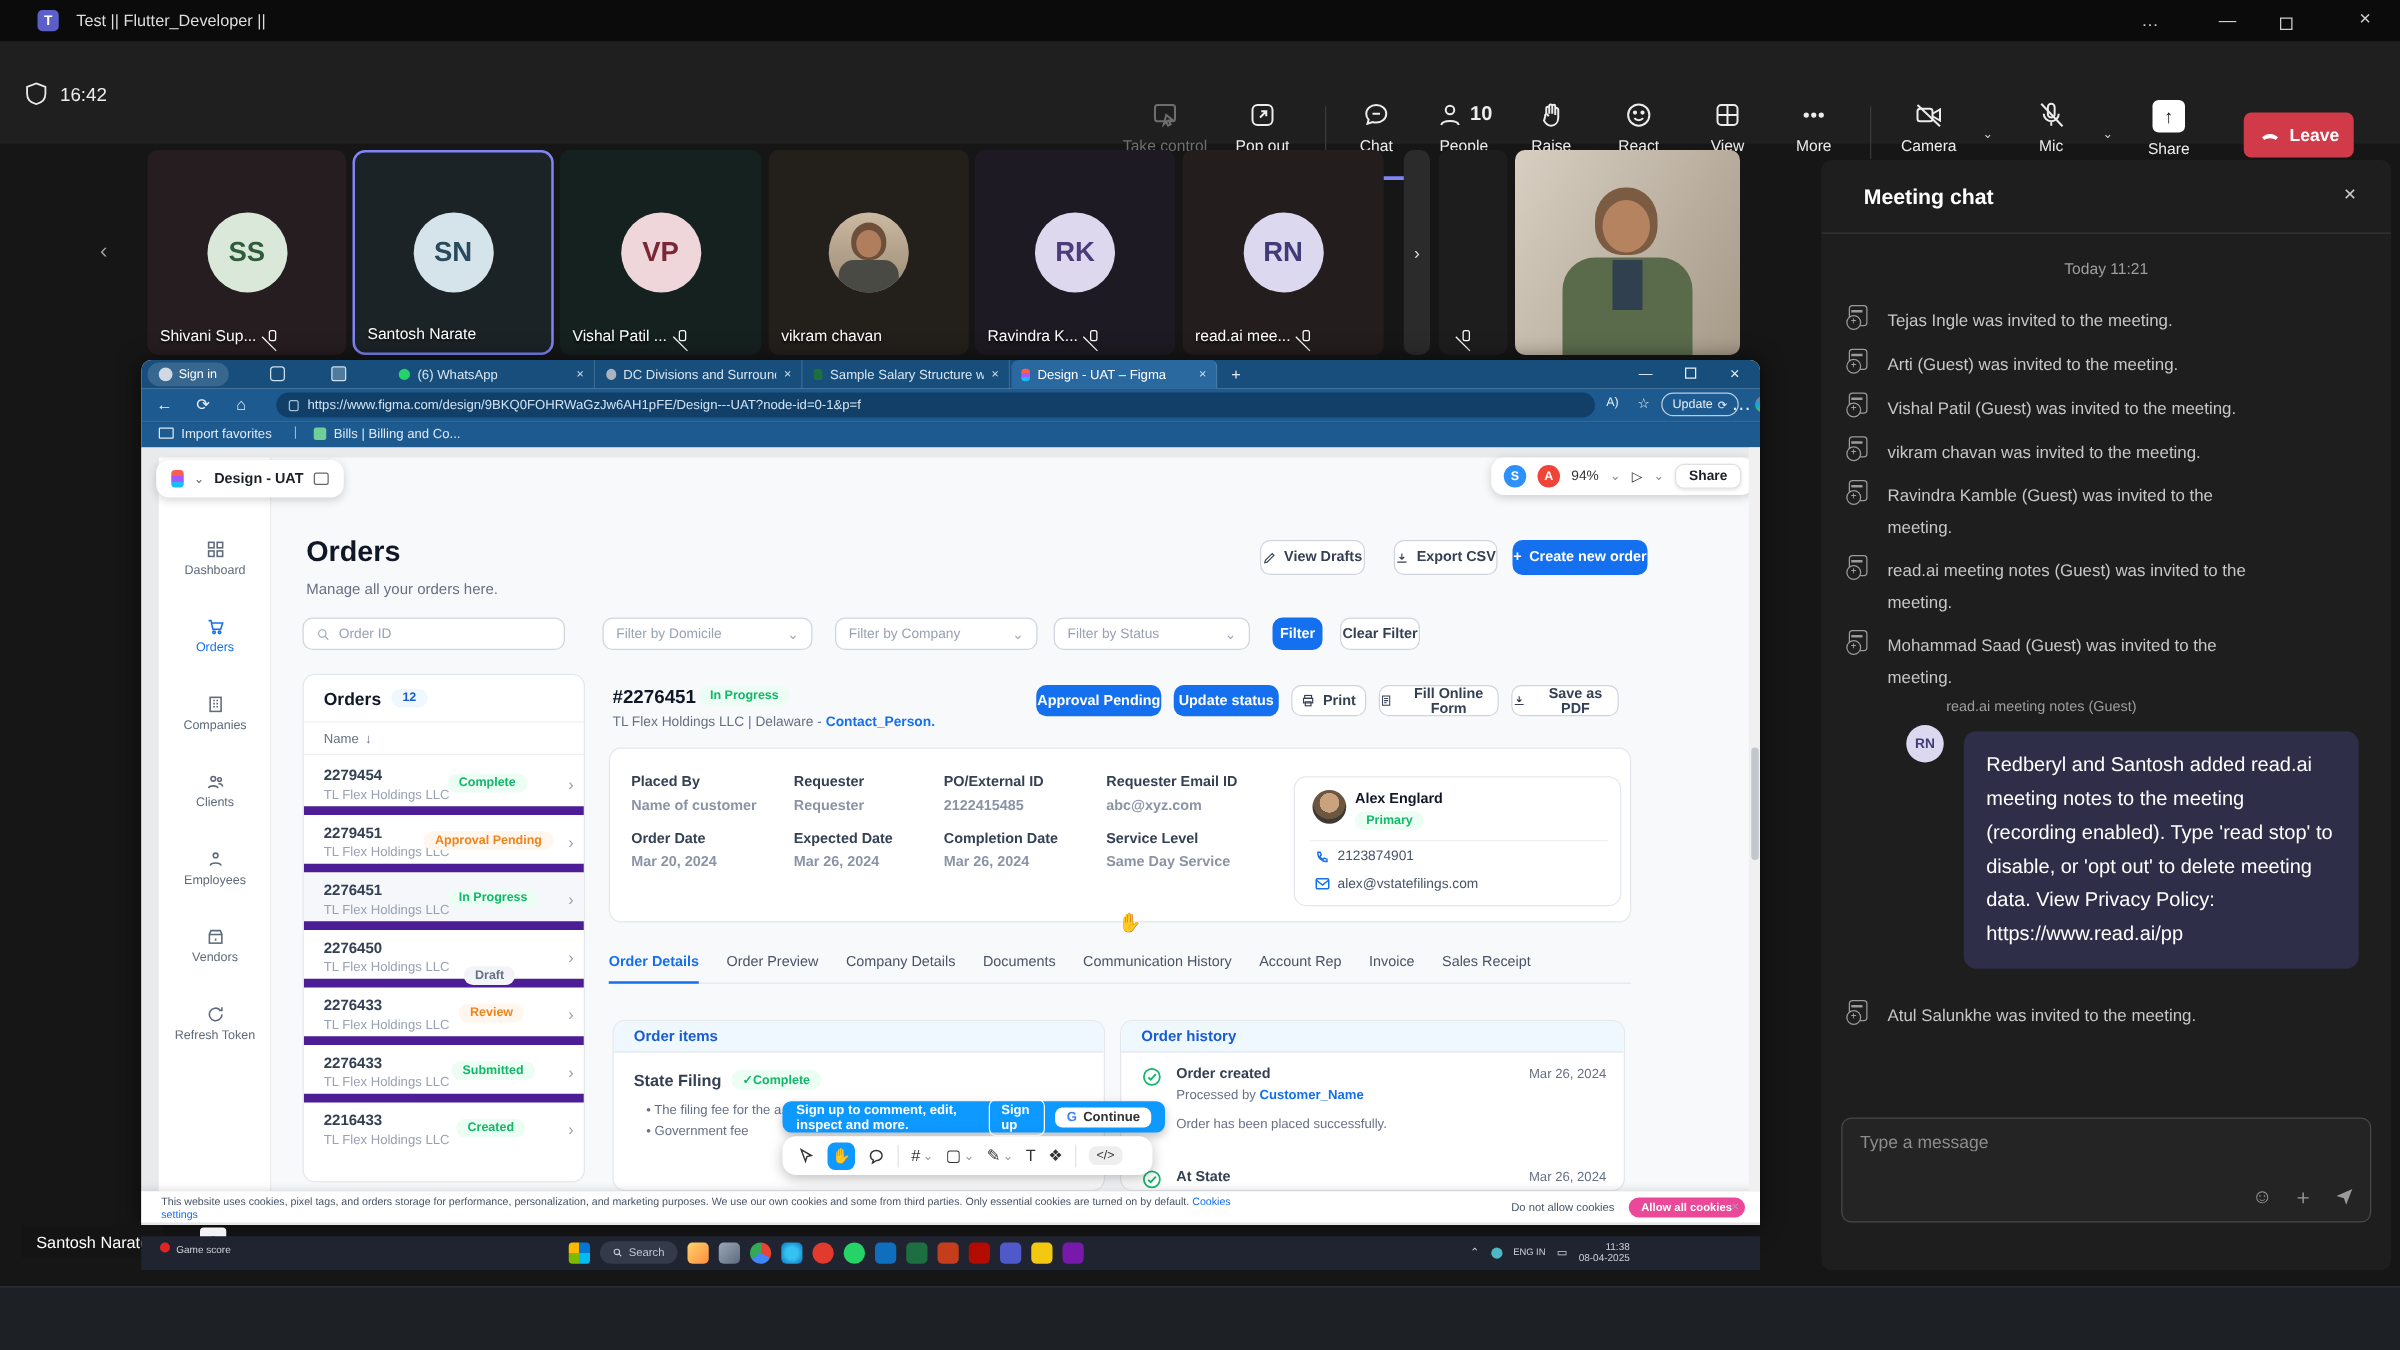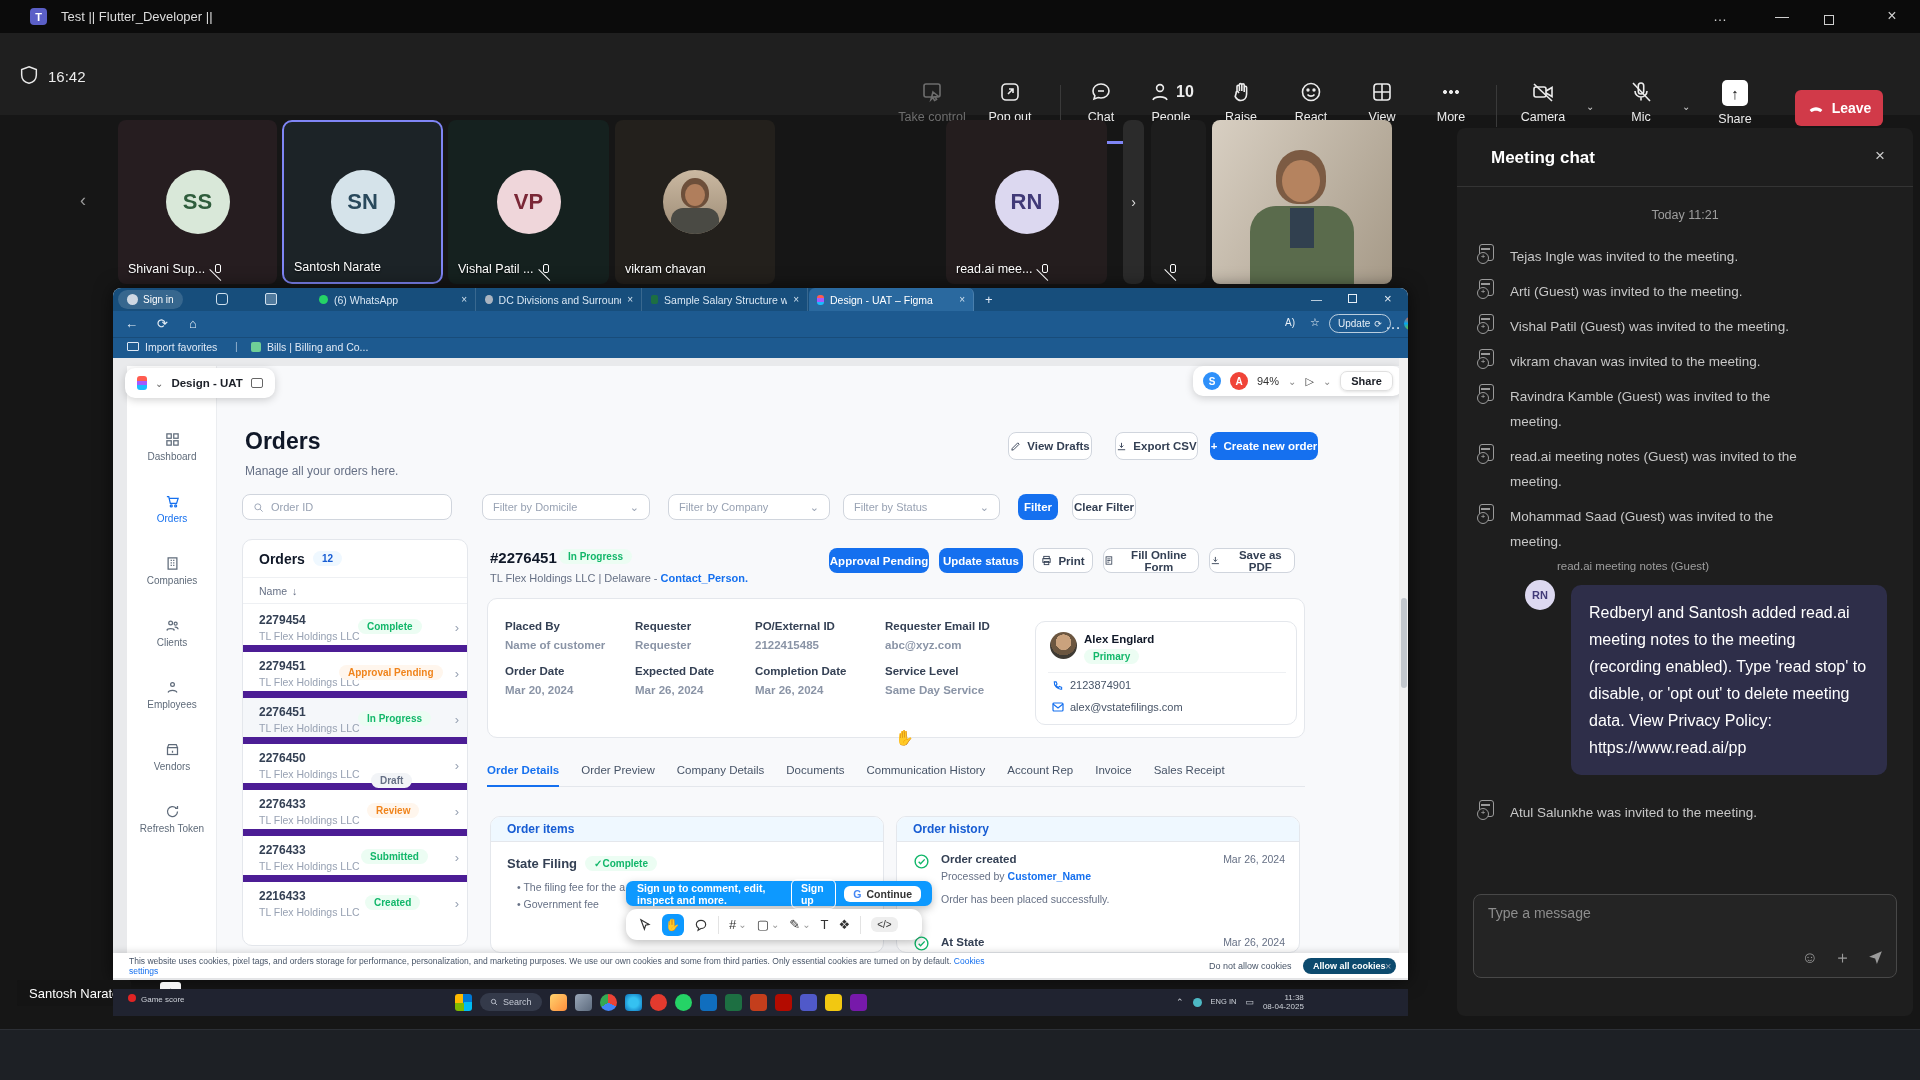--- a/index.html
+++ b/index.html
@@ -242,20 +242,27 @@
   <div class="tile" style="left:615px;width:160px;background:#23201c">
     <div class="avatar" style="background:linear-gradient(180deg,#cbb9a2,#9b8a74);overflow:hidden">
       <div style="position:absolute;left:18px;top:8px;width:28px;height:30px;background:#6d4f3a;border-radius:50% 50% 45% 45%"></div>
       <div style="position:absolute;left:22px;top:14px;width:20px;height:22px;background:#b07e5c;border-radius:50%"></div>
       <div style="position:absolute;left:8px;top:38px;width:48px;height:26px;background:#4a4a44;border-radius:12px 12px 0 0"></div>
     </div>
     <div class="tname">
         <span>vikram chavan</span>
       </div>
   </div>
+  <div class="tile" style="left:780px;width:160px;background:#1e1a23">
+    <div class="avatar" style="background:#ded8ef;color:#4b3d7a">RK</div>
+    <div class="tname">
+        <span>Ravindra K...</span>
+        <span class="mic-off"></span>
+      </div>
+  </div>
   <div class="tile" style="left:946px;width:161px;background:#241d1e">
     <div class="avatar" style="background:#dcd8f0;color:#413a78">RN</div>
     <div class="tname">
         <span>read.ai mee...</span>
         <span class="mic-off"></span>
       </div>
   </div>
   <div class="tile" style="left:1123px;width:21px;background:#2b2b2b;display:flex;align-items:center;justify-content:center;color:#ddd;font-size:14px">›</div>
   <div class="tile" style="left:1151px;width:55px;background:#1d1d1d">
     <div class="tname" style="left:14px">
@@ -304,20 +311,24 @@
 
       <div class="abs" style="left:1198px;top:5px;color:#e7eff7;font-size:11px">—</div>
       <div class="abs" style="left:1235px;top:6px;width:9px;height:9px;border:1.2px solid #e7eff7"></div>
       <div class="abs" style="left:1271px;top:3px;color:#e7eff7;font-size:13px">×</div>
     </div>
 
     <div class="urlrow">
       <span class="abs navic" style="left:12px;top:5px">←</span>
       <span class="abs navic" style="left:44px;top:5px">⟳</span>
       <span class="abs navic" style="left:76px;top:5px">⌂</span>
+      <div class="urlpill">
+        <span style="width:8px;height:9px;border:1.2px solid #9fc0dd;border-radius:2px;position:relative"></span>
+        <span>https://www.figma.com/design/9BKQ0FOHRWaGzJw6AH1pFE/Design---UAT?node-id=0-1&amp;p=f</span>
+      </div>
       <span class="abs" style="left:1172px;top:6px;font-size:10px">A)</span>
       <span class="abs" style="left:1197px;top:5px;font-size:11px">☆</span>
       <div class="row abs" style="left:1216px;top:3px;height:19px;border:1px solid rgba(255,255,255,.7);border-radius:10px;padding:0 8px;gap:4px">
         <span style="font-size:10px">Update</span>
         <span style="font-size:9px">⟳</span>
       </div>
       <span class="abs" style="left:1272px;top:4px">…</span>
       <span class="abs dot" style="left:1291px;top:6px;width:13px;height:13px;background:conic-gradient(#f35325,#ffd600,#81bc06,#05a6f0,#f35325)"></span>
     </div>
 
@@ -643,21 +654,21 @@
         <span style="border:1px solid #e0e0e0;border-radius:7px;padding:3px 10px;font-size:11px;color:#1b1f27;font-weight:bold;box-shadow:0 1px 3px rgba(0,0,0,.12)">Share</span>
       </div>
     </div>
 
     <div class="cookie">
       <span style="margin-left:16px;max-width:880px">
         <span>This website uses cookies, pixel tags, and orders storage for performance, personalization, and marketing purposes. We use our own cookies and some from third parties. Only essential cookies are turned on by default.</span>
         <a style="color:#1570ef;text-decoration:none">Cookies settings</a>
       </span>
       <span style="position:absolute;left:1096px;font-size:9px">Do not allow cookies</span>
-      <span style="position:absolute;left:1190px;background:#0c4a6e;color:#fff;font-size:9px;font-weight:bold;border-radius:9px;padding:3px 10px">Allow all cookies</span>
+      <span style="position:absolute;left:1190px;background:#ec4899;color:#fff;font-size:9px;font-weight:bold;border-radius:9px;padding:3px 10px">Allow all cookies</span>
       <span style="position:absolute;left:1272px;color:#98a2b3;font-size:11px">×</span>
     </div>
 
     <div style="position:absolute;right:0;top:70px;width:9px;height:595px;background:#f0f0f0">
       <div style="position:absolute;left:1.5px;top:240px;width:6px;height:90px;background:#c2c7cd;border-radius:3px"></div>
     </div>
   </div>
 
   <div class="abs row" style="left:17px;top:980px;height:26px;background:#141414;padding:0 12px;color:#fff;font-size:13px;border-radius:2px">
     <span>Santosh Narate</span>

